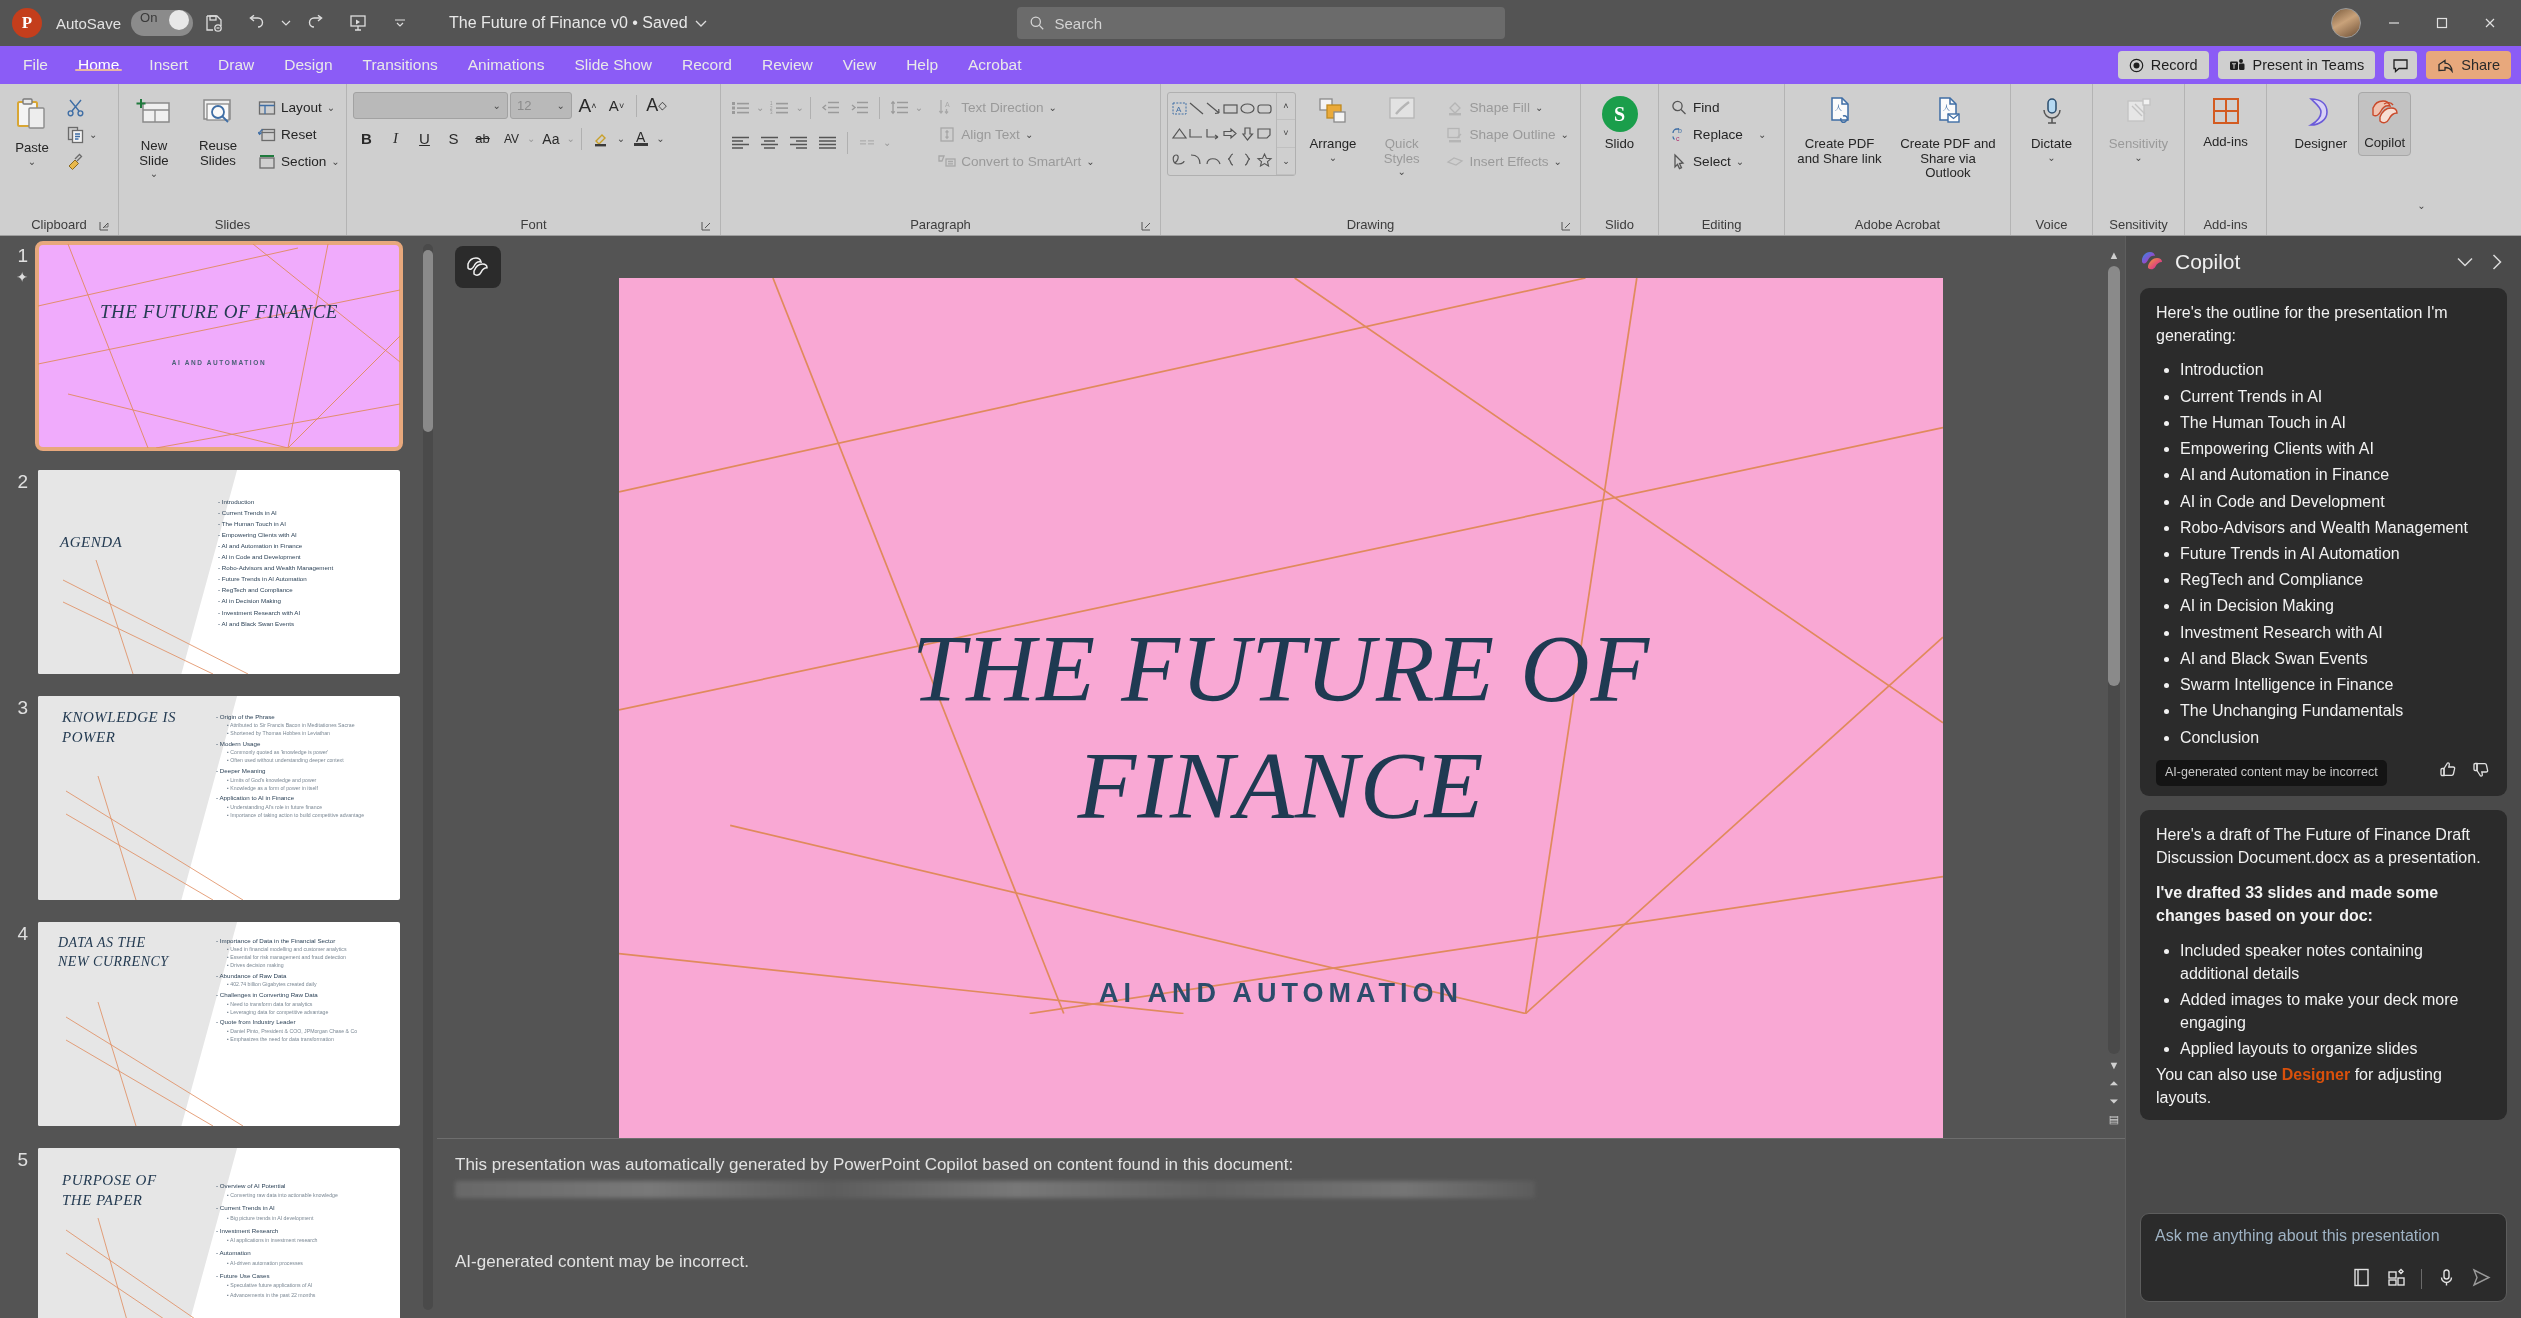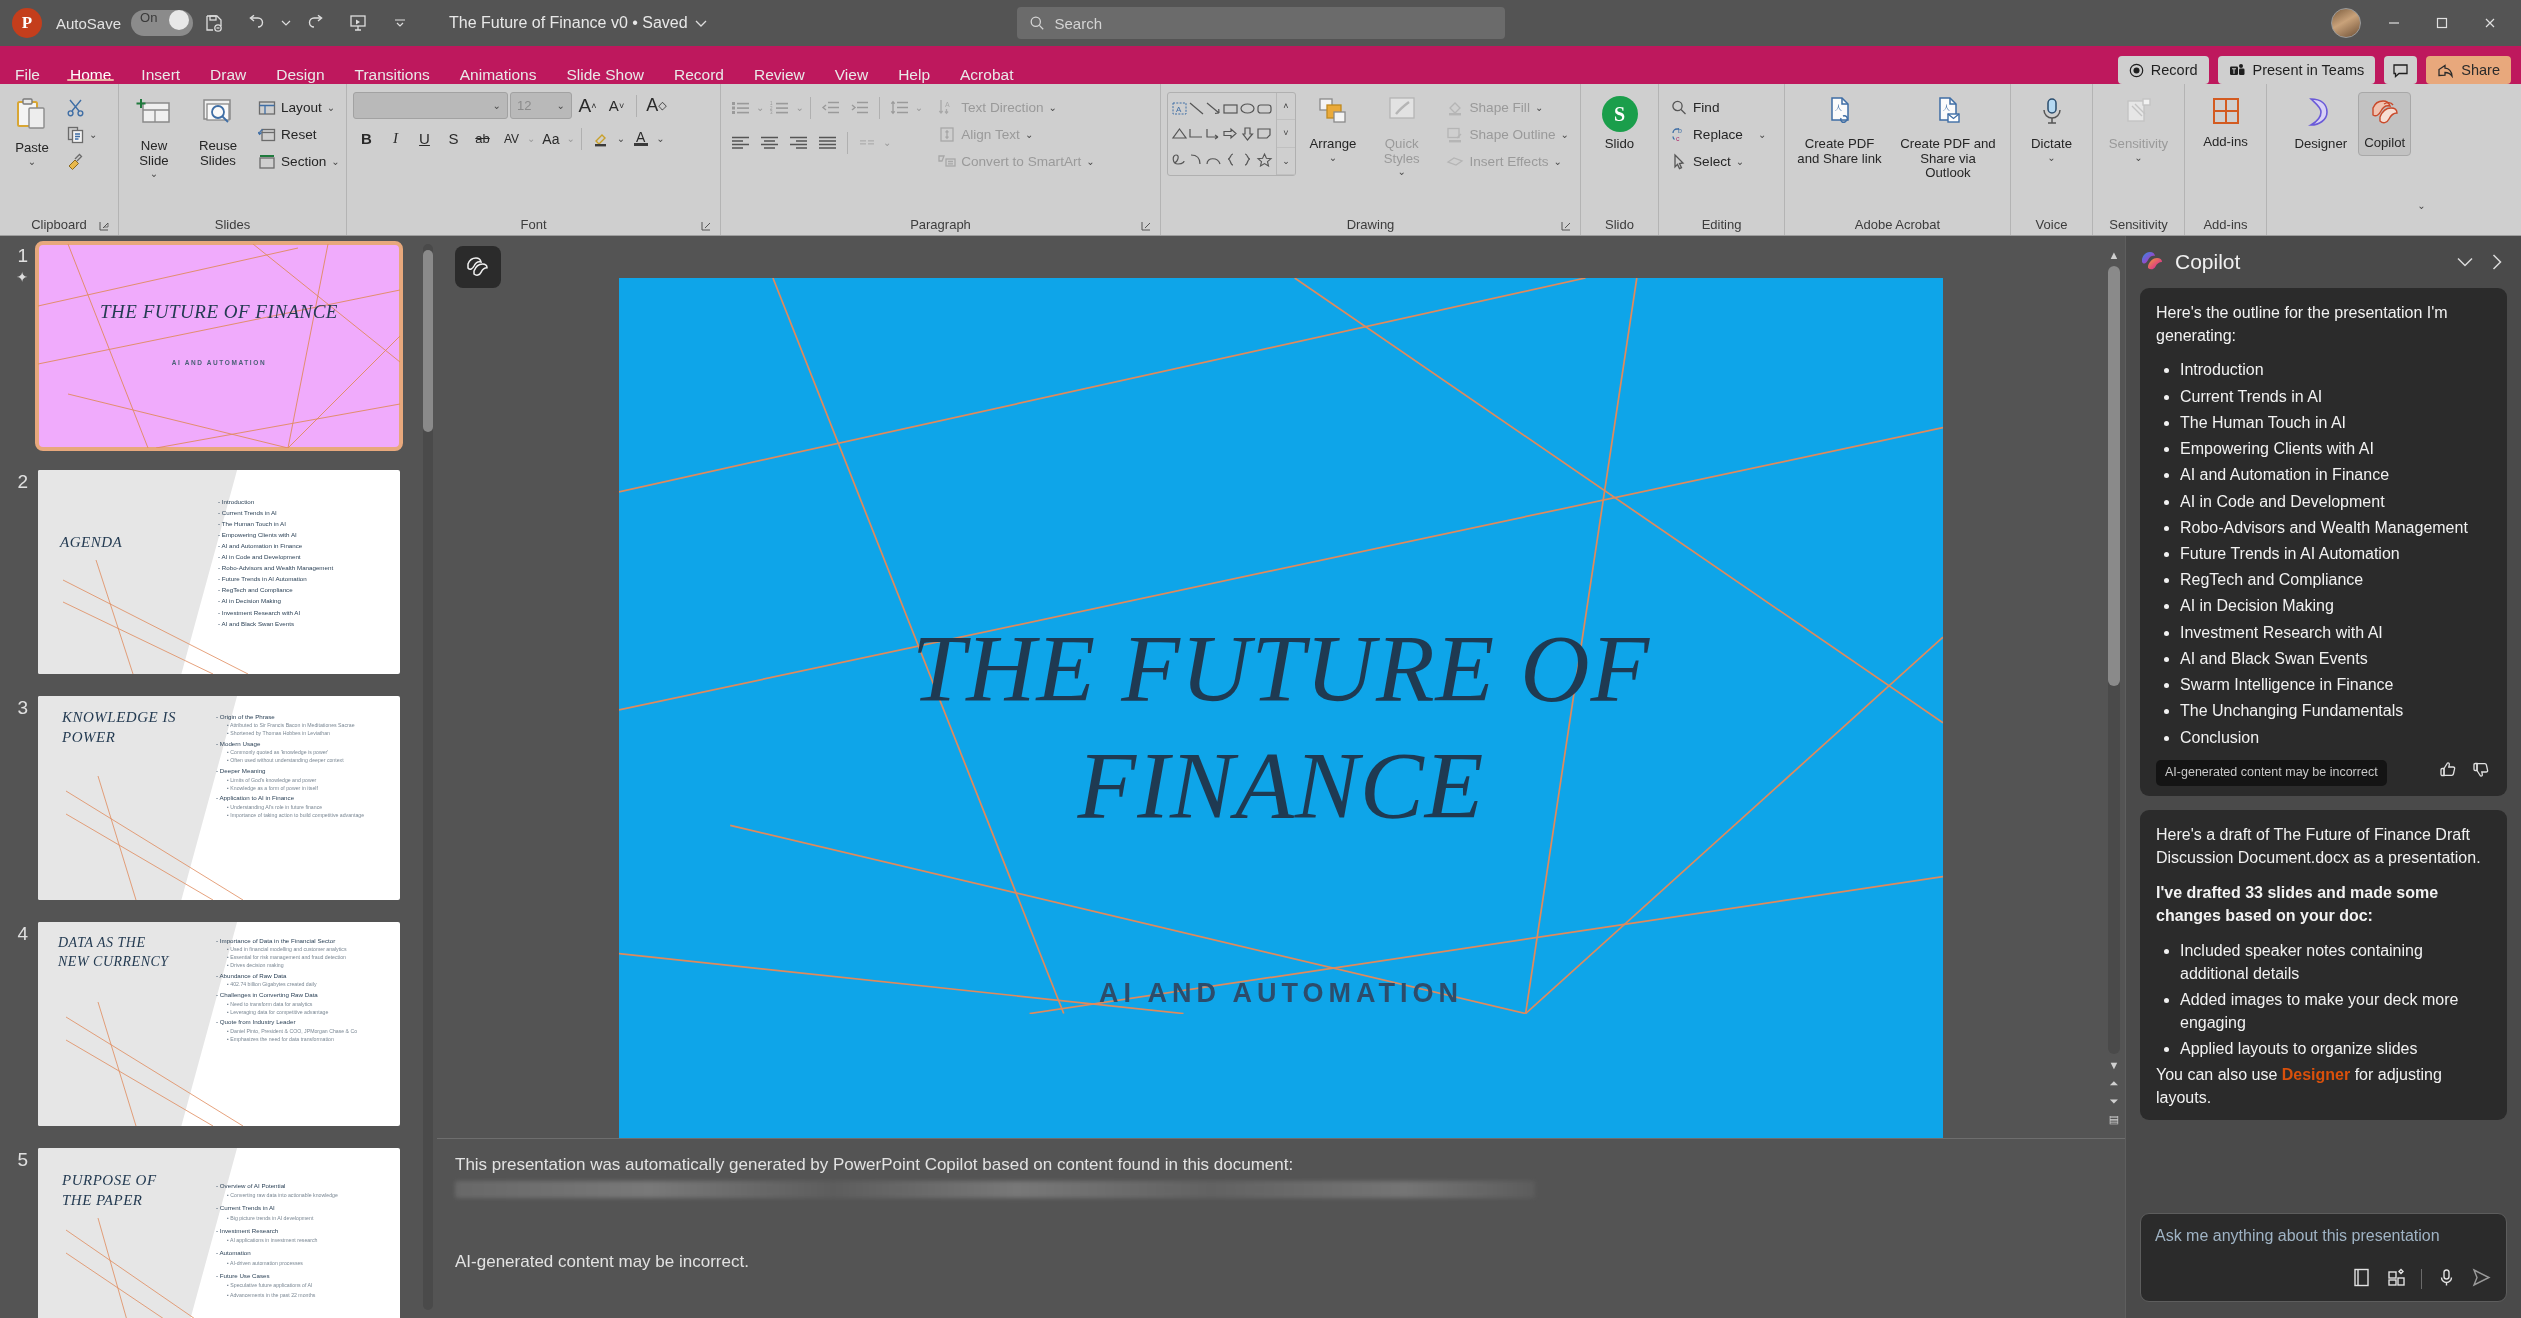--- a/index.html
+++ b/index.html
@@ -43,21 +43,21 @@
   }
   .titlebar-right { margin-left:auto;display:flex;align-items:center;gap:2px; }
   .win-btn { width:46px;height:46px;display:flex;align-items:center;justify-content:center;color:#e0e0e0; }
   .avatar {
     width:30px;height:30px;border-radius:50%;
     background:linear-gradient(150deg,#7a5c3e 0%,#c9a27a 45%,#6d4f35 100%);
     margin-right:8px; border:1.5px solid #9a9a9a;
   }
 
   
-  .tabrow { height:38px;background:#be185d;display:flex;align-items:flex-end;flex:none;position:relative; }
+  .tabrow { height:38px;background:#8b5cf6;display:flex;align-items:center;padding-left:8px;flex:none;position:relative; }
   .tab {
     padding:0 15px;display:flex;align-items:center;font-size:15.5px;color:#e9e9e9;
     position:relative; white-space:nowrap;
   }
   .tab.active { color:#ffffff; }
   .tab.active::after {
     content:"";position:absolute;left:12px;right:12px;bottom:3px;height:2.5px;background:#e8b5a6;border-radius:2px;
   }
   .tabrow-right { margin-left:auto;display:flex;align-items:center;gap:9px;padding-right:10px; }
   .pillbtn {
@@ -149,21 +149,21 @@
   .tscroll .thumbbar { position:absolute;left:0;right:0;top:6px;height:182px;background:#8a8a8a;border-radius:5px; }
 
   
   .editor { flex:1;display:flex;flex-direction:column;min-width:0;background:#545454;position:relative; }
   .editor-top { flex:1;position:relative;display:flex;align-items:flex-start;justify-content:center;padding-top:42px; }
   .copilot-slide-btn {
     position:absolute;left:18px;top:10px;width:46px;height:42px;background:#2b2b2b;border-radius:8px;
     display:flex;align-items:center;justify-content:center;
   }
   .slide {
-    width:1324px;height:860px;background:#0ea5e9;position:relative;overflow:hidden;
+    width:1324px;height:860px;background:#f9a8d4;position:relative;overflow:hidden;
   }
   .slide-lines { position:absolute;inset:0; }
   .slide-title {
     position:absolute;left:0;right:0;top:332px;text-align:center;
     font-family:"Liberation Serif",serif;font-style:italic;font-size:96px;color:#1f3a52;
     line-height:1.22;letter-spacing:1px;
   }
   .slide-sub {
     position:absolute;left:0;right:0;top:700px;text-align:center;
     font-size:27px;letter-spacing:5px;color:#2c4c6b;font-weight:600;

